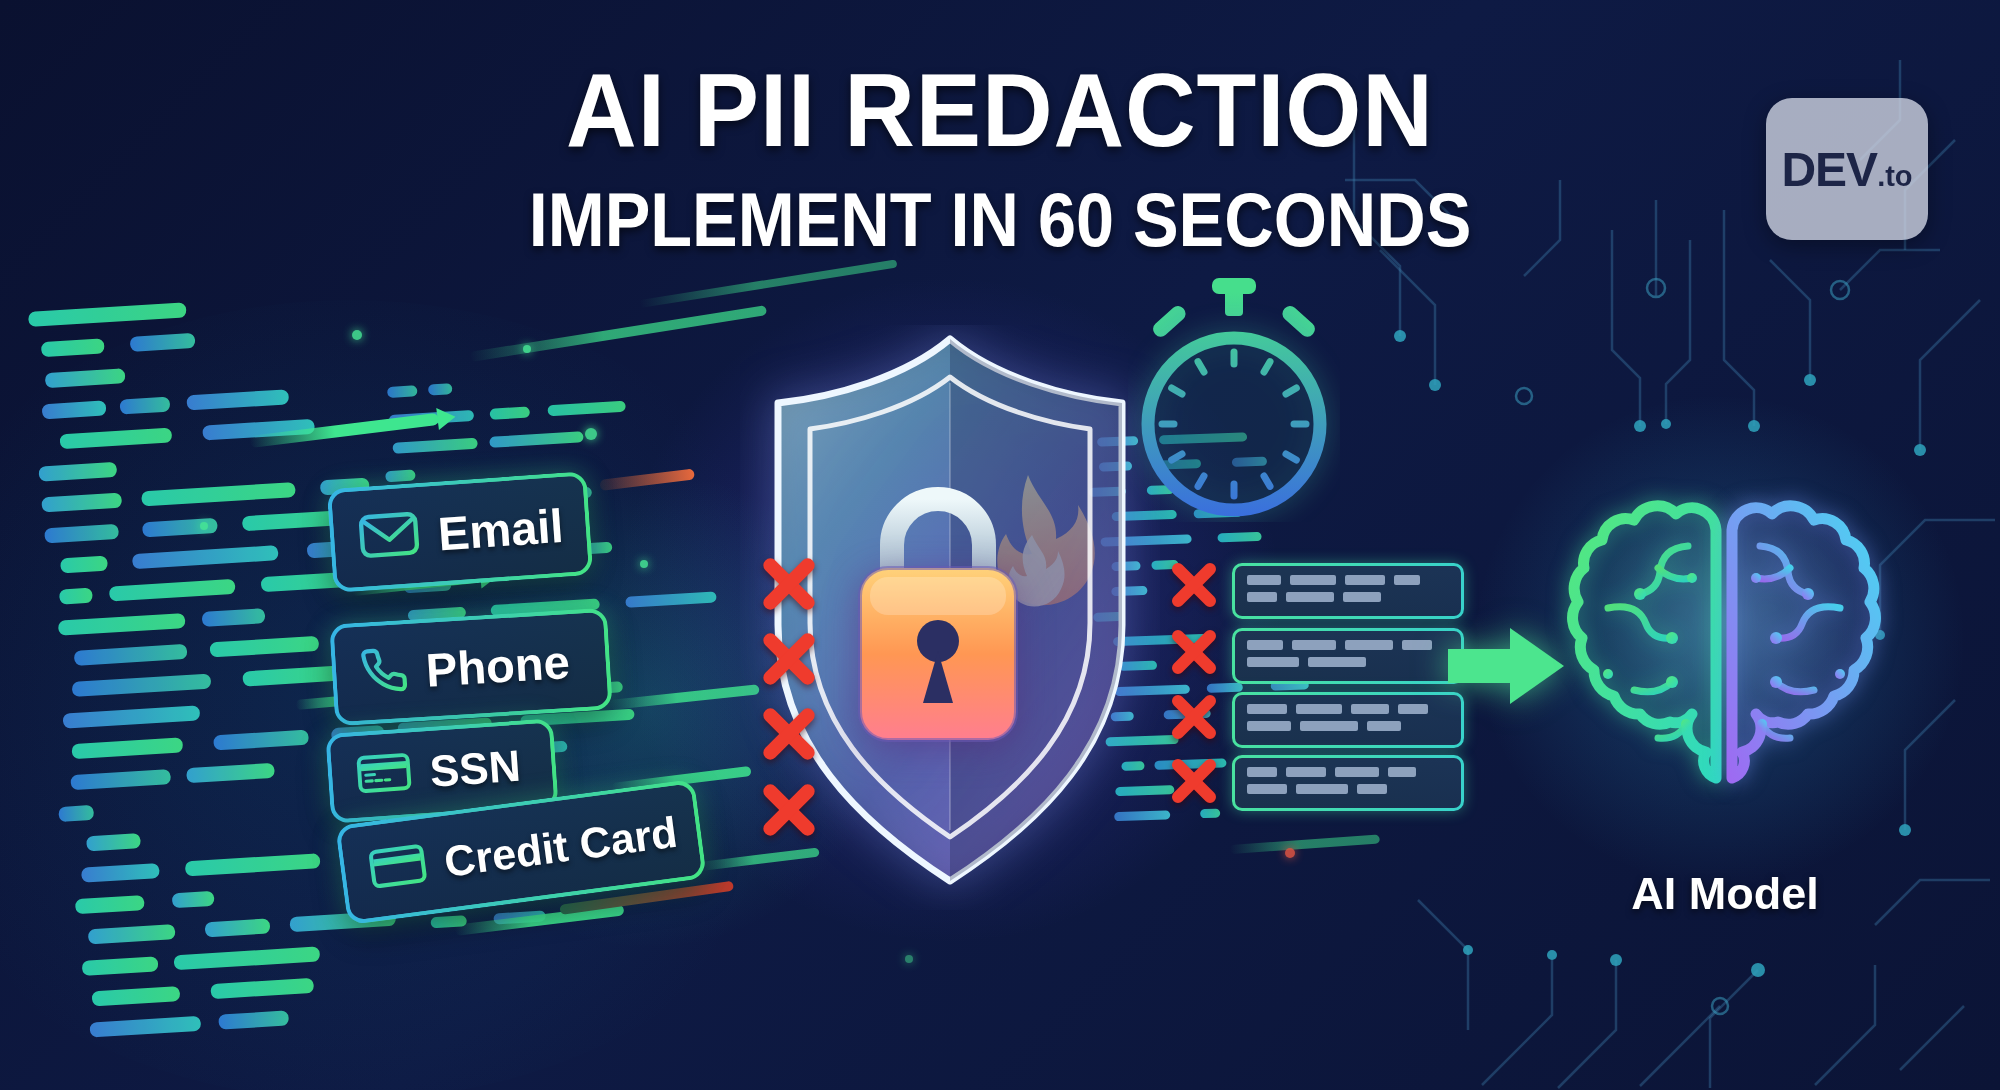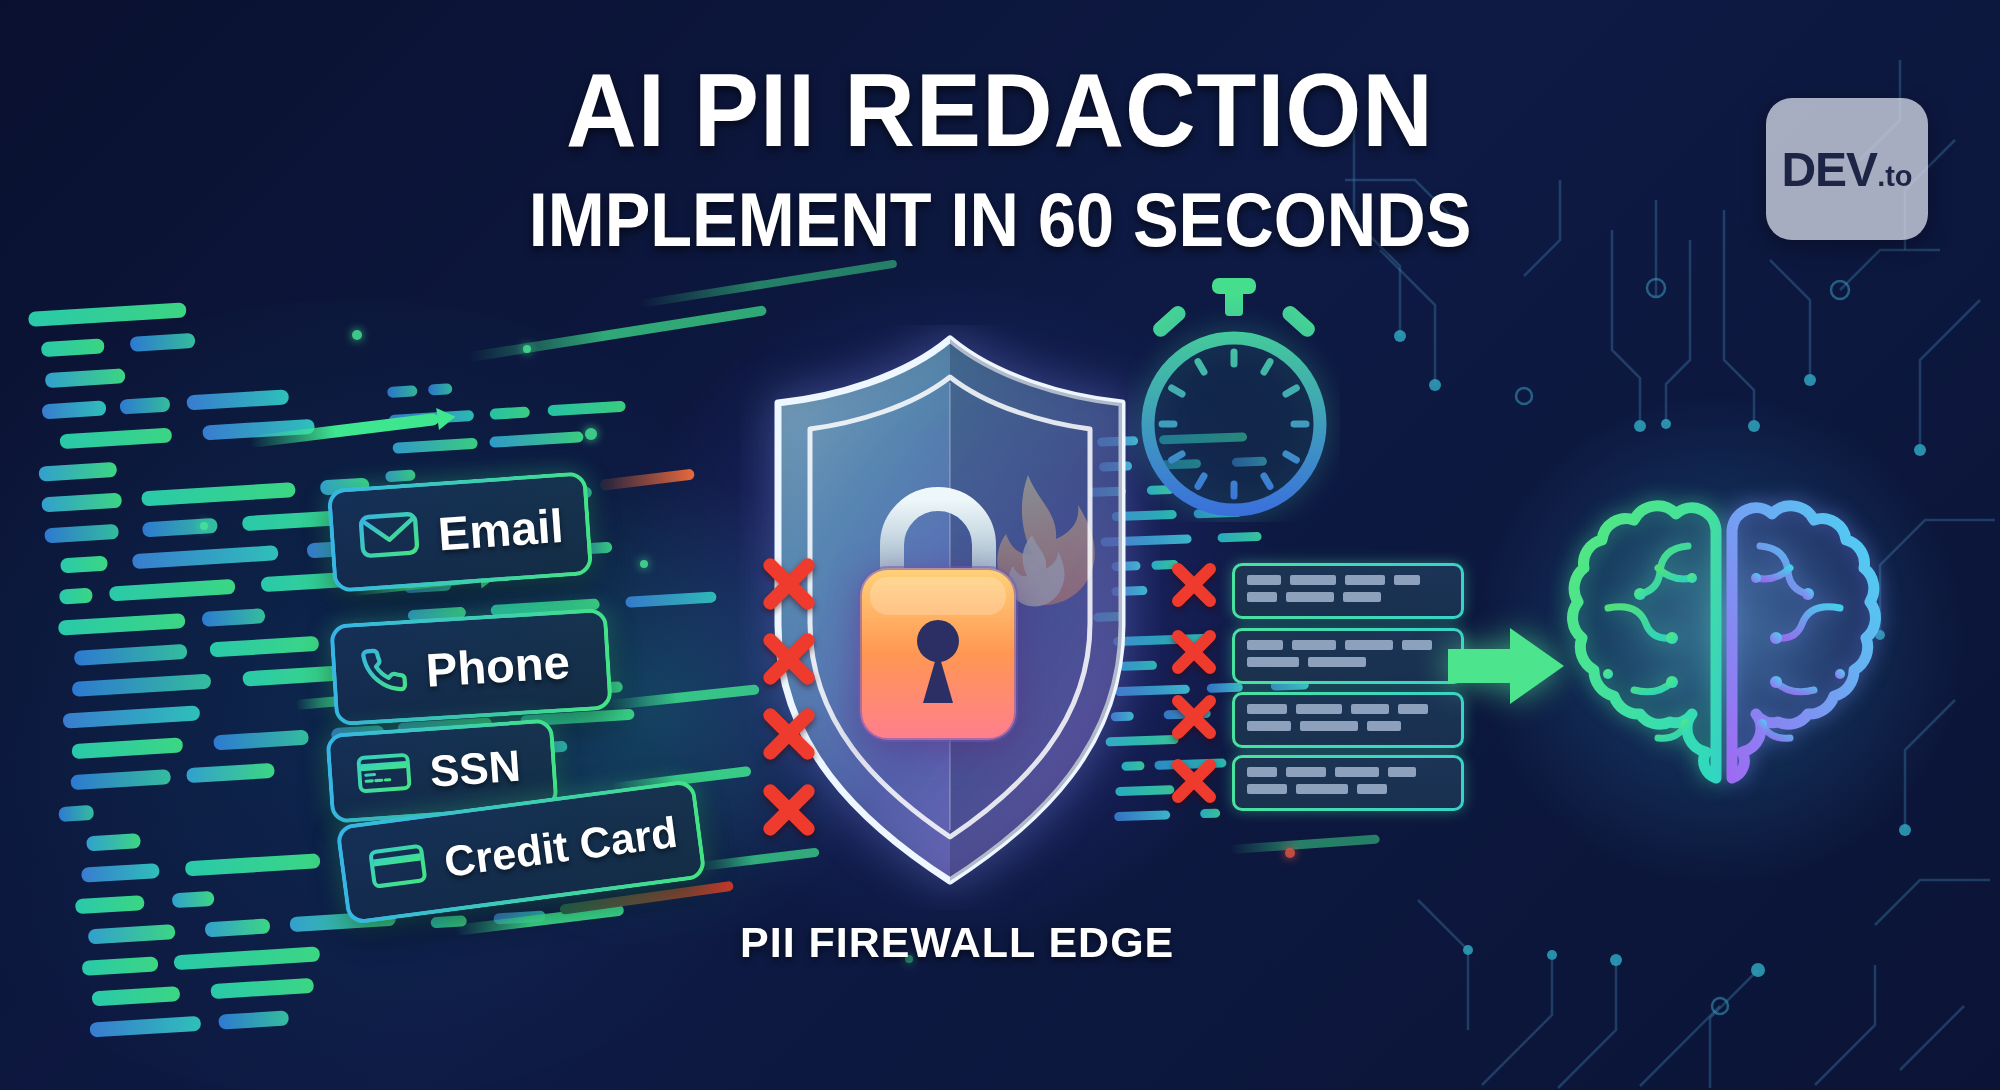--- a/index.html
+++ b/index.html
@@ -576,15 +576,15 @@
         <circle cx="102" cy="156" r="6"></circle>
           <circle cx="134" cy="200" r="6"></circle>
         <circle cx="134" cy="244" r="6"></circle>
           <circle cx="154" cy="140" r="5"></circle>
         <circle cx="70" cy="236" r="5"></circle>
           <circle cx="148" cy="286" r="5"></circle>
       </g>
     </g>
   </svg>
 
-  <div class="caption" style="left:740px;top:918px;width:420px;font-size:43px;letter-spacing:1px;">PII FIREWALL EDGE</div>
+  <div class="caption" style="left:1560px;top:868px;width:330px;font-size:45px;">AI Model</div>
 
 </div>
 
 </body></html>

